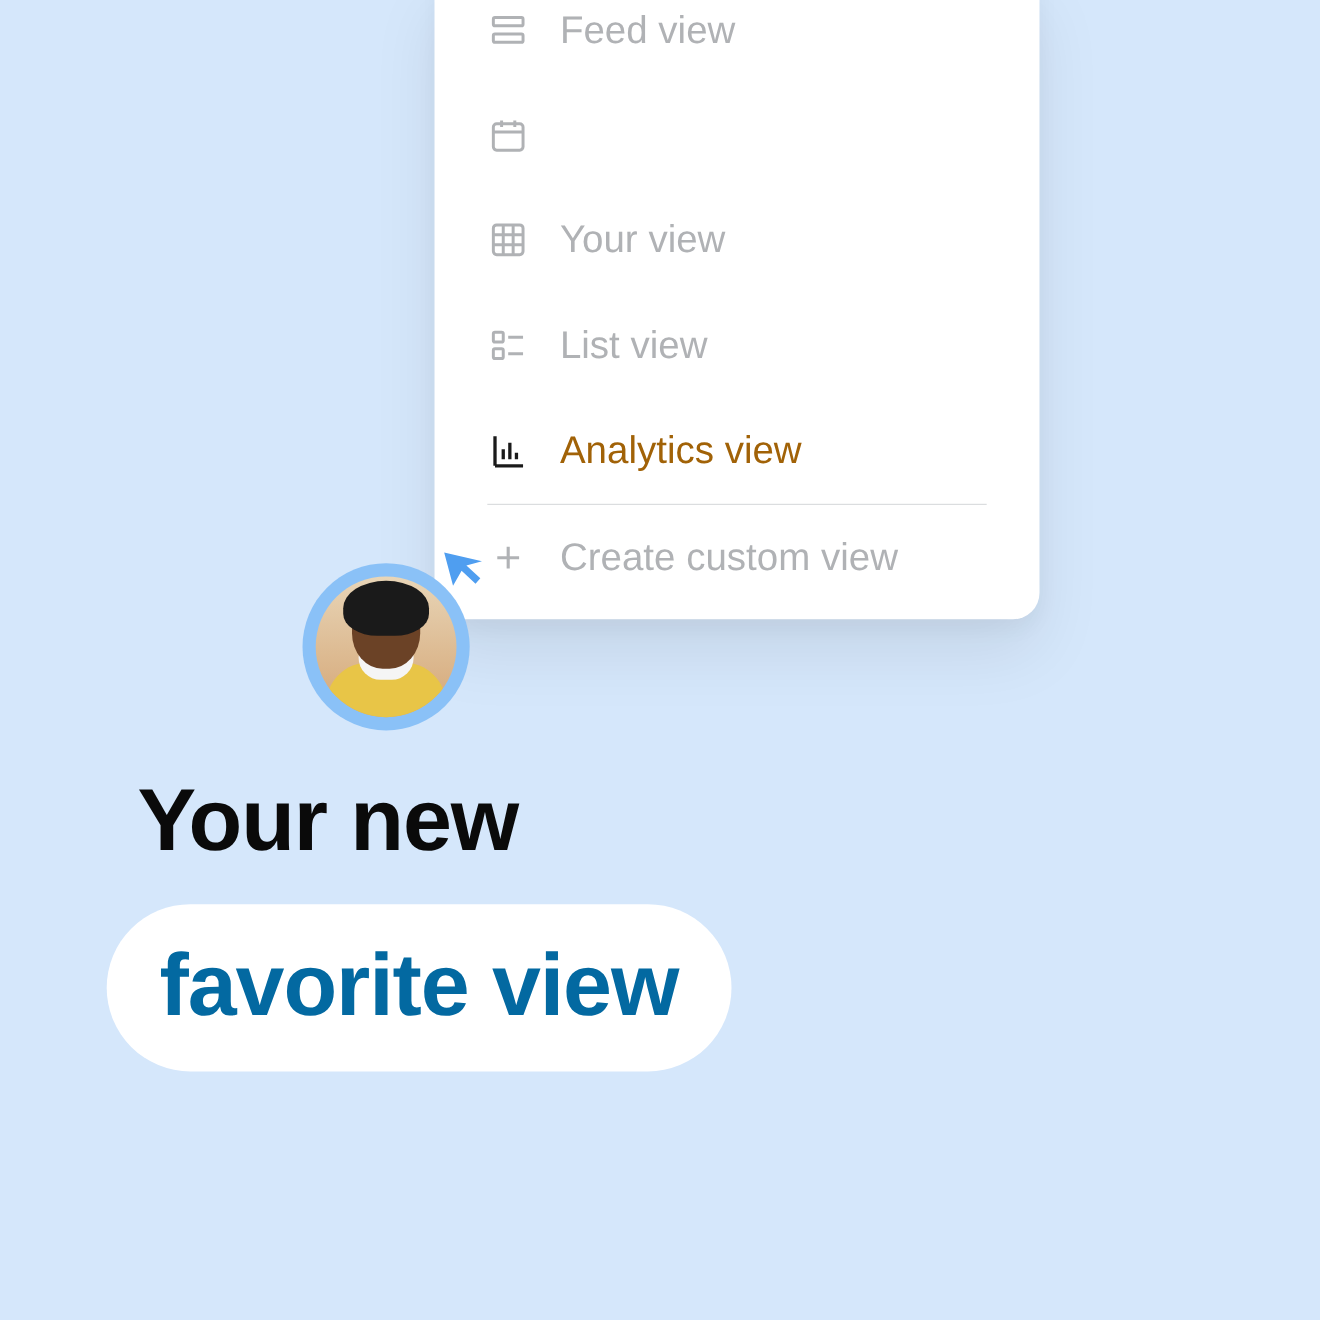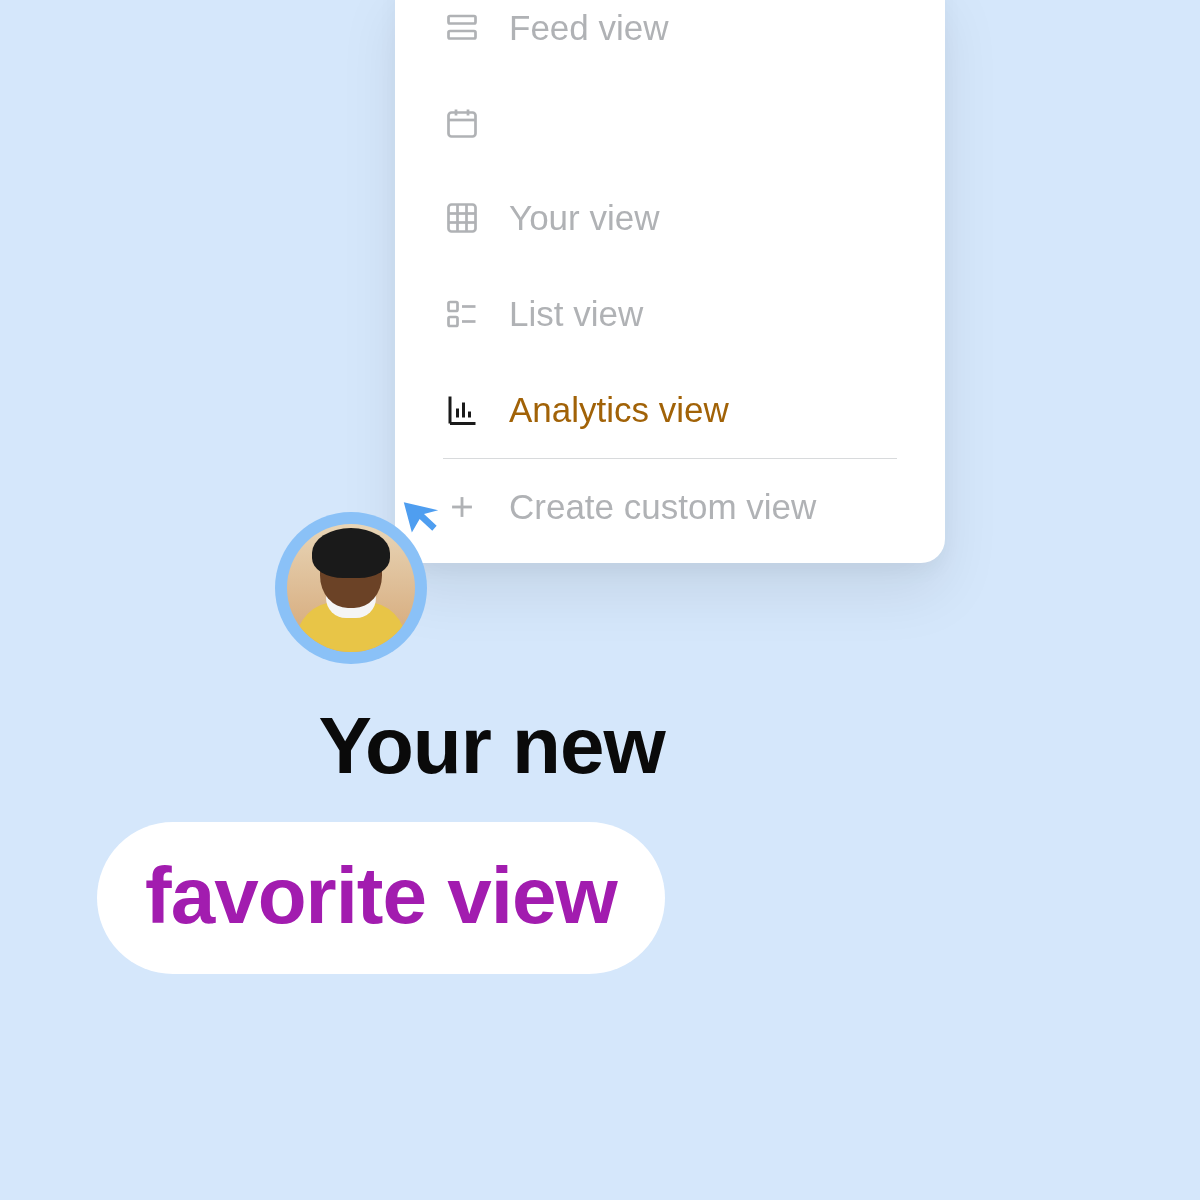--- a/index.html
+++ b/index.html
@@ -124,40 +124,39 @@
       position: absolute;
       top: 492px;
       left: 402px;
       width: 0;
       height: 0;
     }
     .headline {
       position: absolute;
       top: 700px;
       left: 125px;
-      text-align: right;
     }
     .headline-line1 {
       font-size: 80px;
       font-weight: 700;
       color: #0a0a0a;
       letter-spacing: -1px;
     }
     .headline-pill {
       display: inline-block;
       margin-top: 30px;
       margin-left: -28px;
       background: white;
       border-radius: 100px;
       padding: 28px 48px 32px 48px;
     }
     .headline-line2 {
       font-size: 80px;
       font-weight: 700;
-      color: #a21caf;
+      color: #0369a1;
       letter-spacing: -1px;
     }
   </style>
 </head>
 <body>
 
 <div class="dropdown">
 
   <div class="menu-item">
     <span class="icon-wrap">

